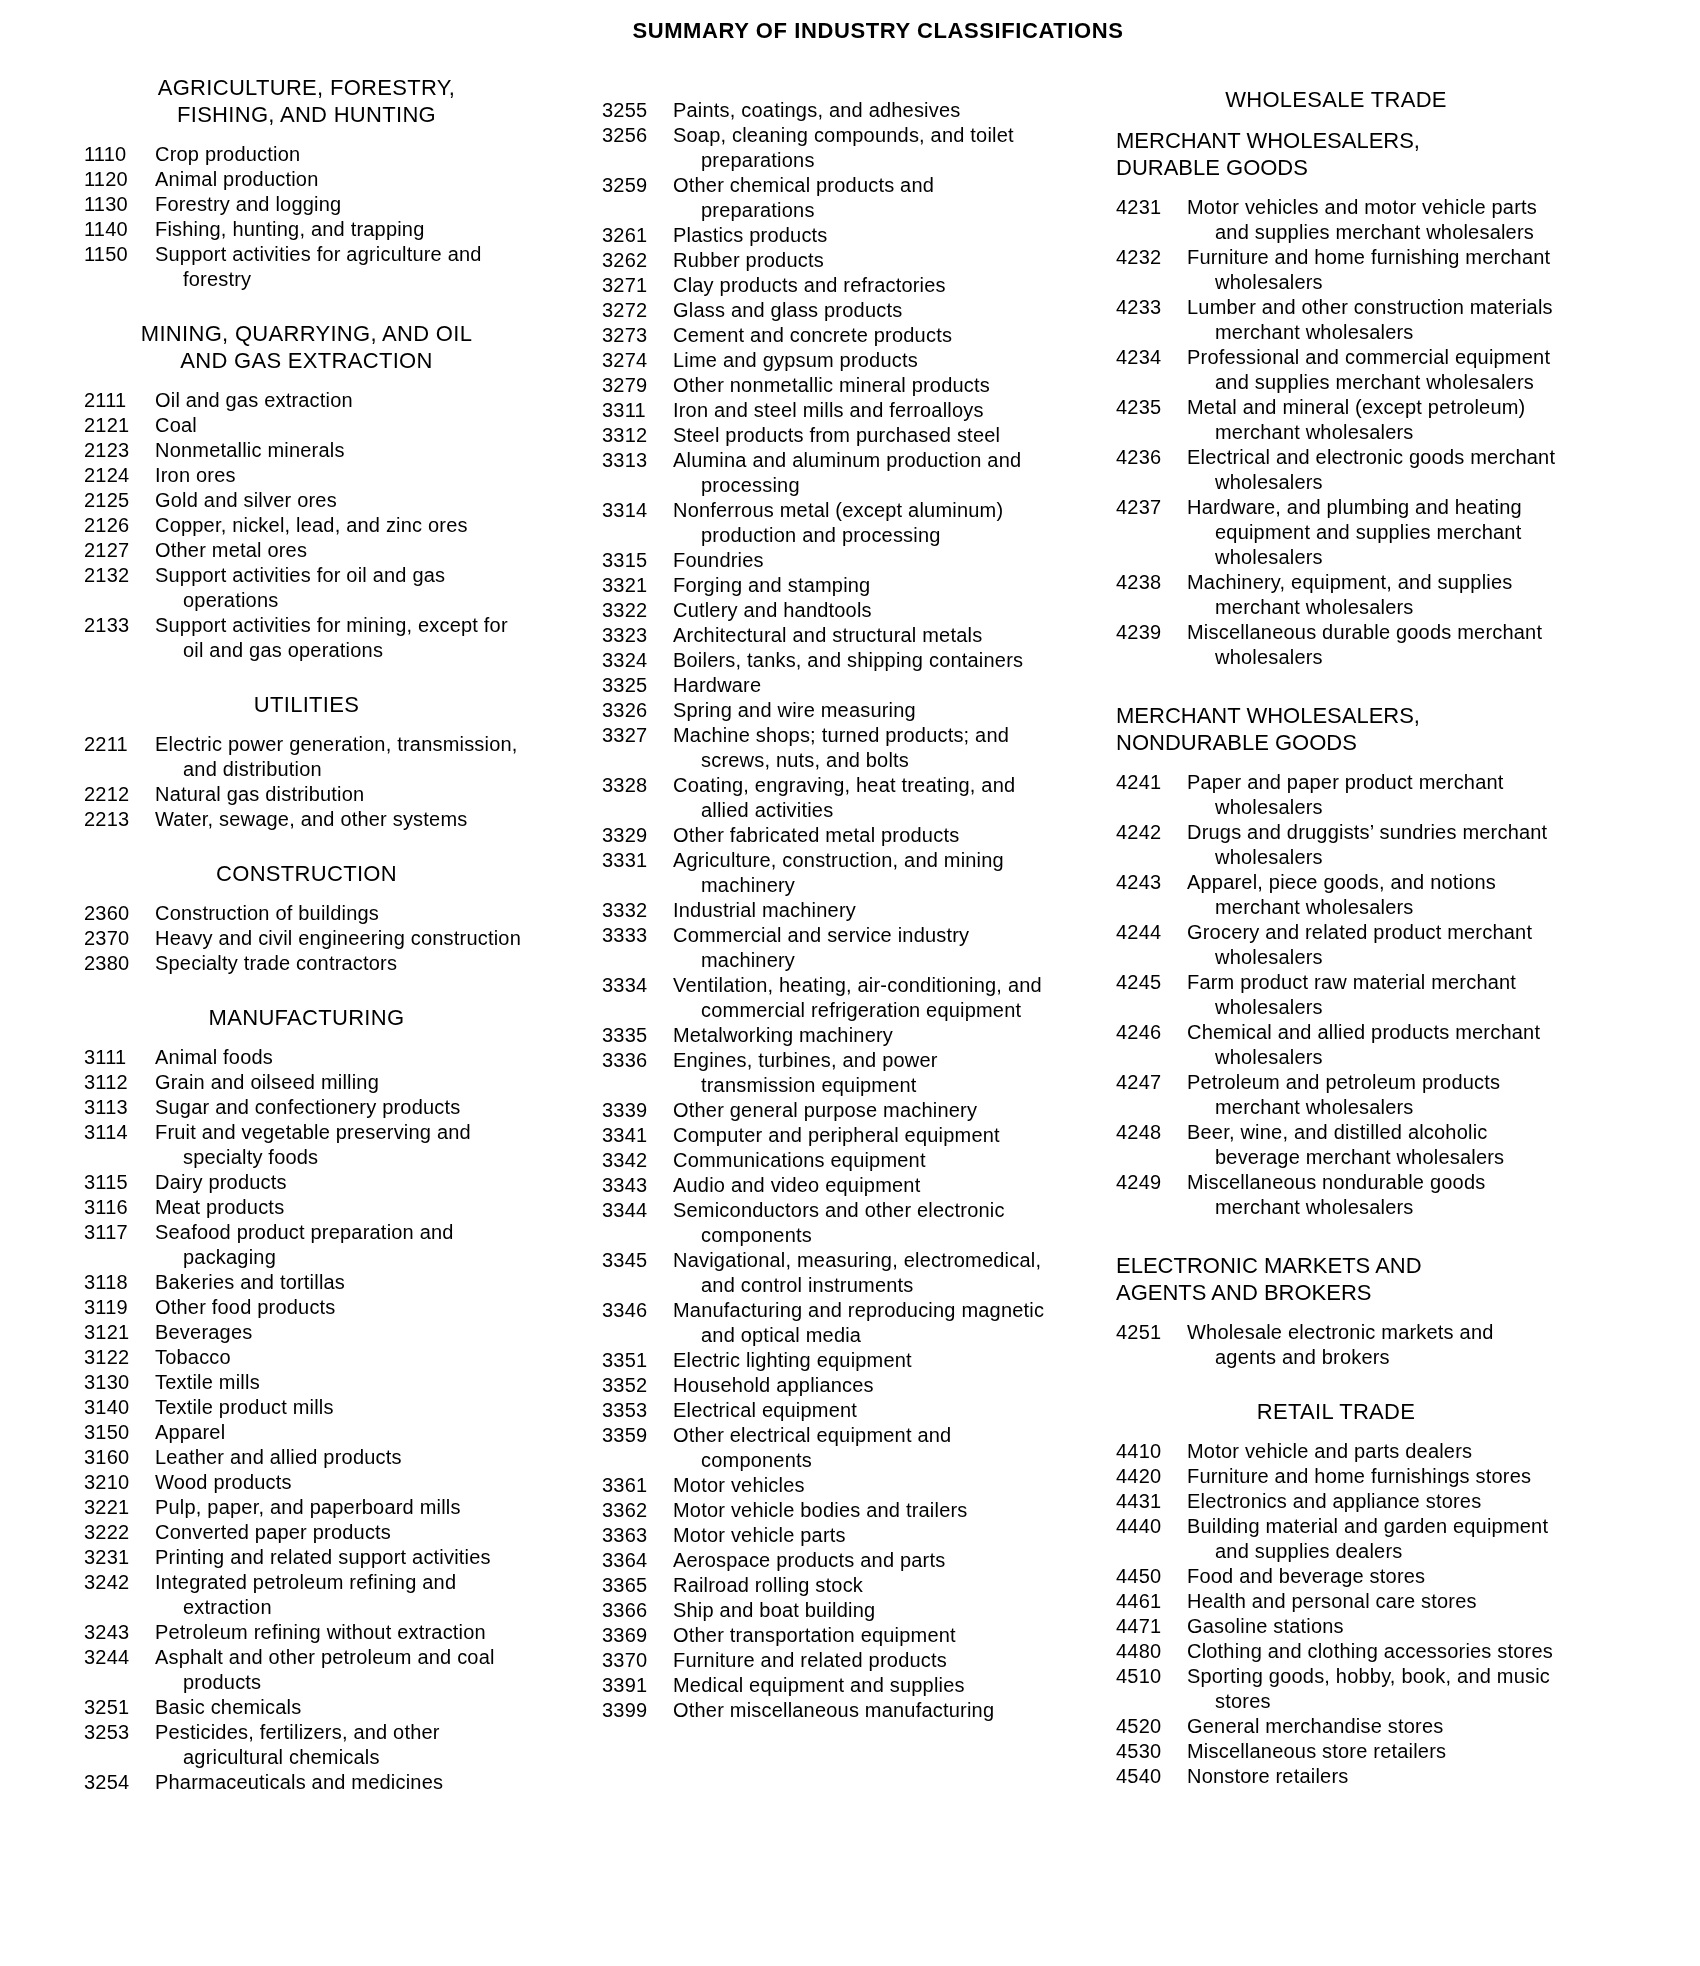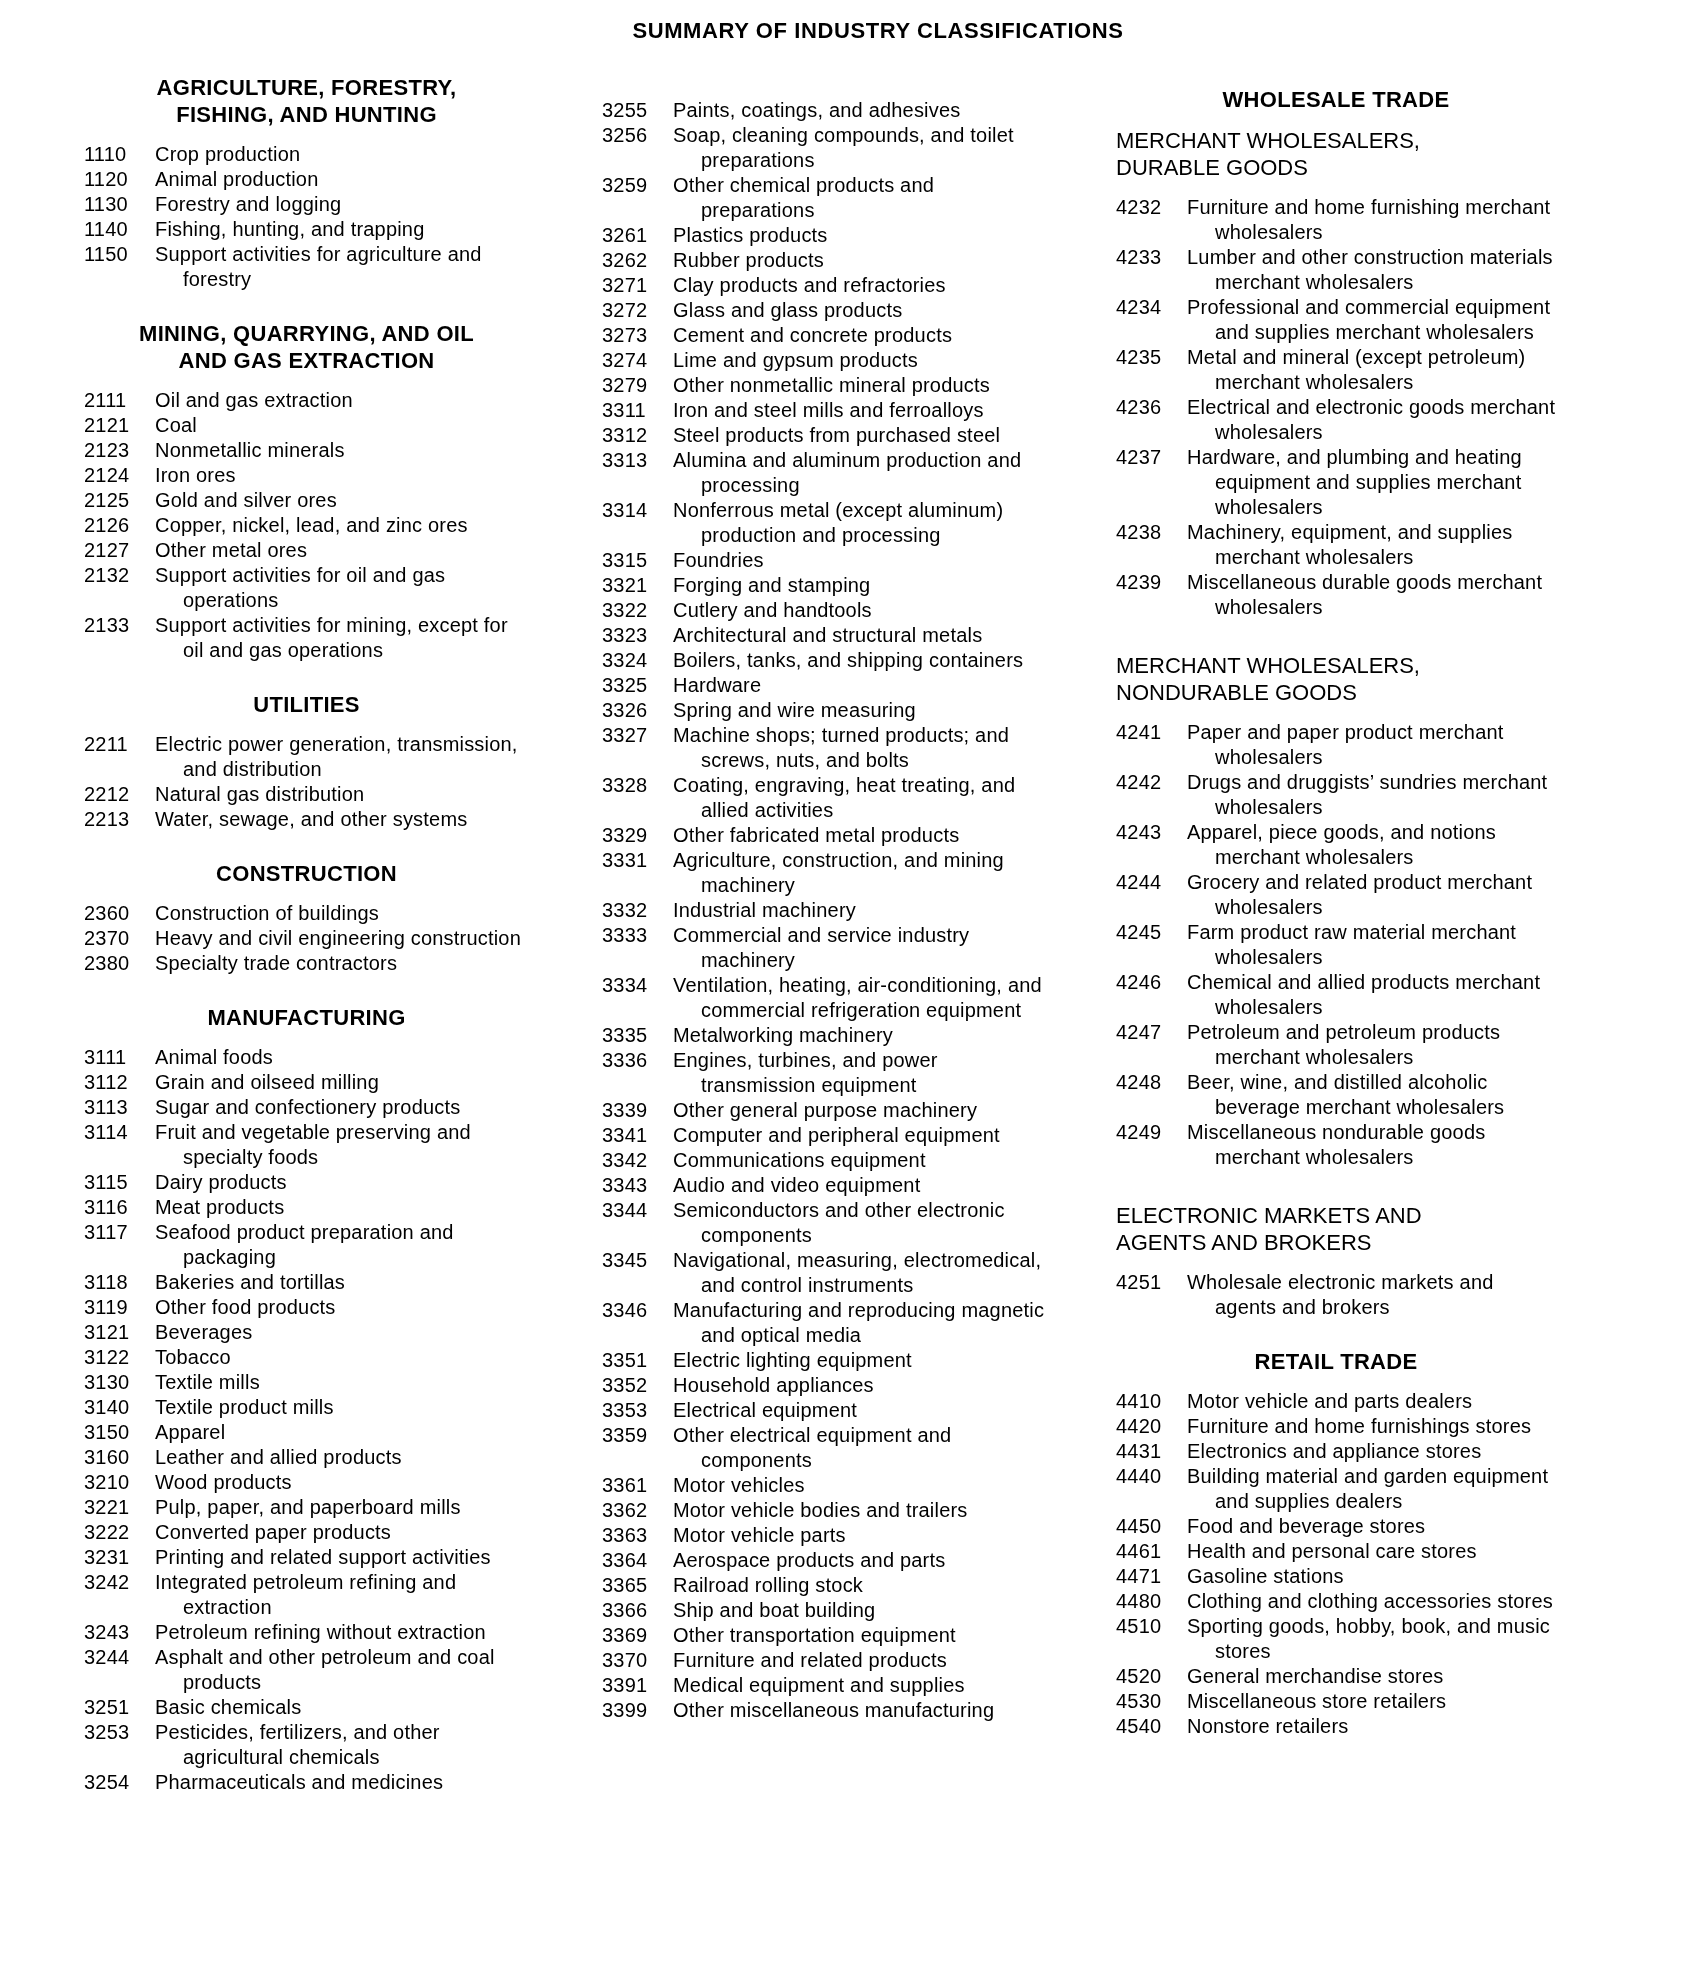--- a/index.html
+++ b/index.html
@@ -9,21 +9,21 @@
   }
   .title {
     position:absolute; top:18px; left:0; width:1700px; text-align:center;
     font-size:22px; font-weight:bold; letter-spacing:0.6px;margin-left:28px;
   }
   .col { position:absolute; }
   .col1 { left:84px;  top:74px; width:445px; }
   .col2 { left:602px; top:98px; width:445px; }
   .col3 { left:1116px; top:86px; width:440px; }
   .sec-header {
-    text-align:center; font-weight:bold; font-size:22px; line-height:27px;
+    text-align:center; font-weight:normal; font-size:22px; line-height:27px;
     margin:28px 0 14px; letter-spacing:0.3px;
   }
   .sec-subheader {
     text-align:left; font-weight:normal; font-size:22px; line-height:27px;
     margin:32px 0 14px;
   }
   .sec-header + .sec-subheader { margin-top:6px; }
   .col > :first-child { margin-top:0; }
   .item {
     display:flex; font-size:20px; line-height:25px; letter-spacing:0.2px;
@@ -544,20 +544,24 @@
   <div class="col col3">
   <div class="sec-header">
         <div>WHOLESALE TRADE</div>
       </div>
 
   <div class="sec-subheader">
         <div>MERCHANT WHOLESALERS,</div>
         <div>DURABLE GOODS</div>
       </div>
 
+  <div class="item">
+        <span class="code">4231</span>
+        <span class="name">Motor vehicles and motor vehicle parts and supplies merchant wholesalers</span>
+      </div>
 
   <div class="item">
         <span class="code">4232</span>
         <span class="name">Furniture and home furnishing merchant wholesalers</span>
       </div>
 
   <div class="item">
         <span class="code">4233</span>
         <span class="name">Lumber and other construction materials merchant wholesalers</span>
       </div>

